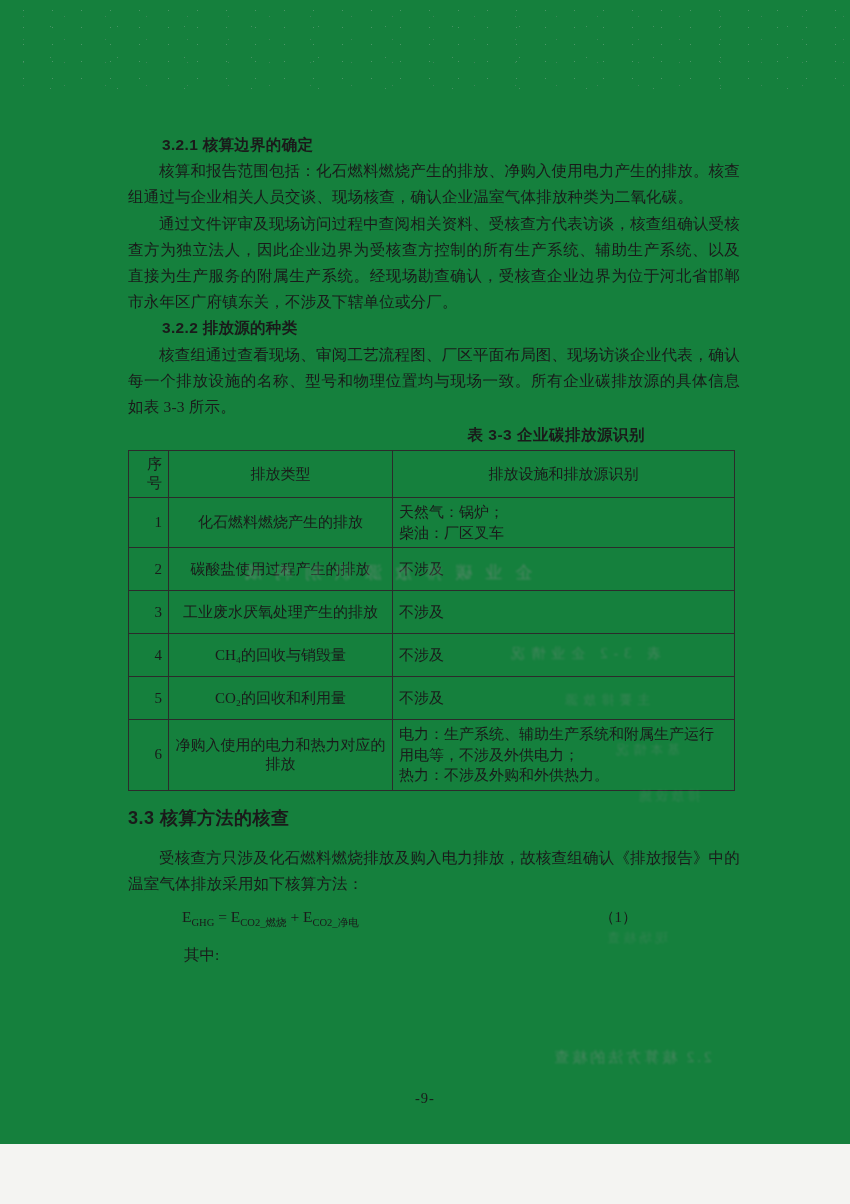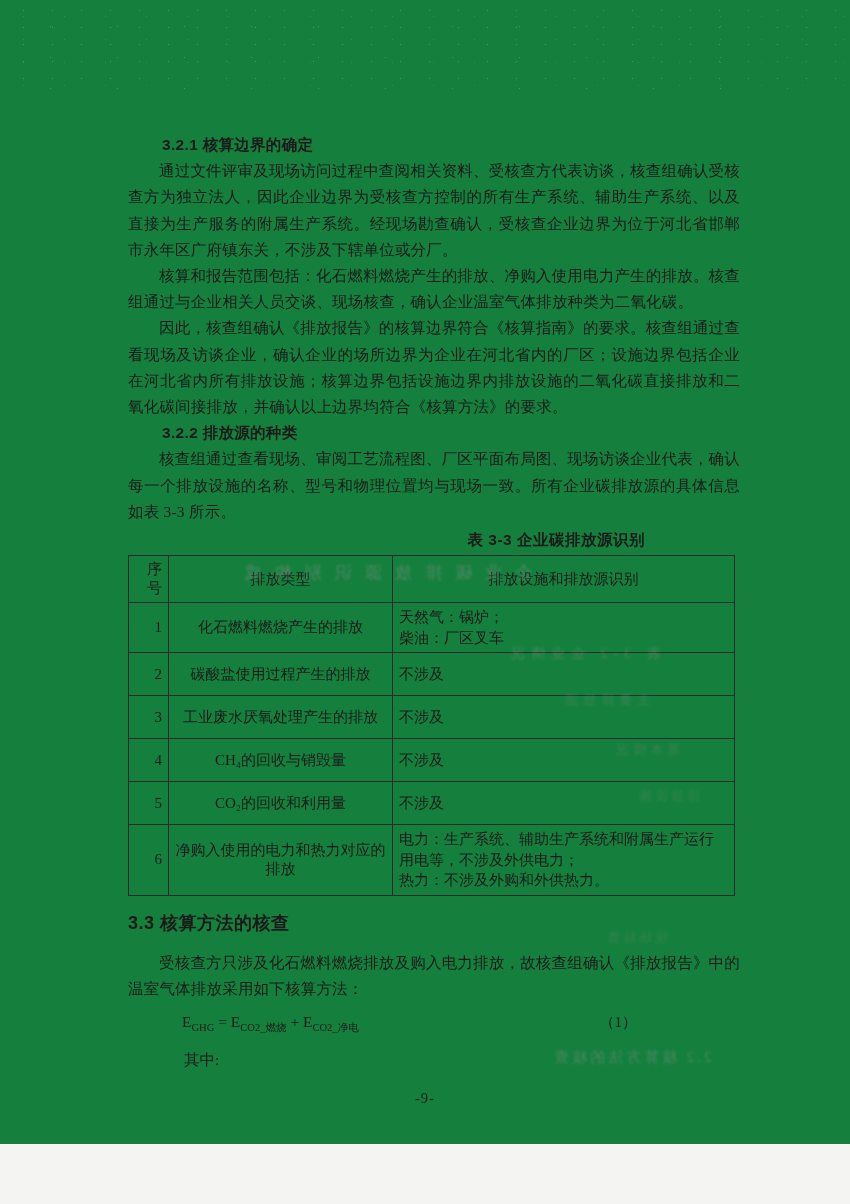--- a/index.html
+++ b/index.html
@@ -123,23 +123,22 @@
 </style>
 </head>
 <body>
 
 <div class="page">
   <div class="noise-top"></div>
 
   <div class="content">
 
     <h4 class="subheading">3.2.1 核算边界的确定</h4>
+    <p class="body-par">核算和报告范围包括：化石燃料燃烧产生的排放、净购入使用电力产生的排放。核查组通过与企业相关人员交谈、现场核查，确认企业温室气体排放种类为二氧化碳。</p>
     <p class="body-par">通过文件评审及现场访问过程中查阅相关资料、受核查方代表访谈，核查组确认受核查方为独立法人，因此企业边界为受核查方控制的所有生产系统、辅助生产系统、以及直接为生产服务的附属生产系统。经现场勘查确认，受核查企业边界为位于河北省邯郸市永年区广府镇东关，不涉及下辖单位或分厂。</p>
-    <p class="body-par">核算和报告范围包括：化石燃料燃烧产生的排放、净购入使用电力产生的排放。核查组通过与企业相关人员交谈、现场核查，确认企业温室气体排放种类为二氧化碳。</p>
-    <p class="body-par">因此，核查组确认《排放报告》的核算边界符合《核算指南》的要求。核查组通过查看现场及访谈企业，确认企业的场所边界为企业在河北省内的厂区；设施边界包括企业在河北省内所有排放设施；核算边界包括设施边界内排放设施的二氧化碳直接排放和二氧化碳间接排放，并确认以上边界均符合《核算方法》的要求。</p>
 
     <h4 class="subheading">3.2.2 排放源的种类</h4>
     <p class="body-par">核查组通过查看现场、审阅工艺流程图、厂区平面布局图、现场访谈企业代表，确认每一个排放设施的名称、型号和物理位置均与现场一致。所有企业碳排放源的具体信息如表 3-3 所示。</p>
 
     <div class="table-caption">表 3-3 企业碳排放源识别</div>
 
     <table class="emission">
       <colgroup>
         <col class="c-no">
           <col class="c-type">

